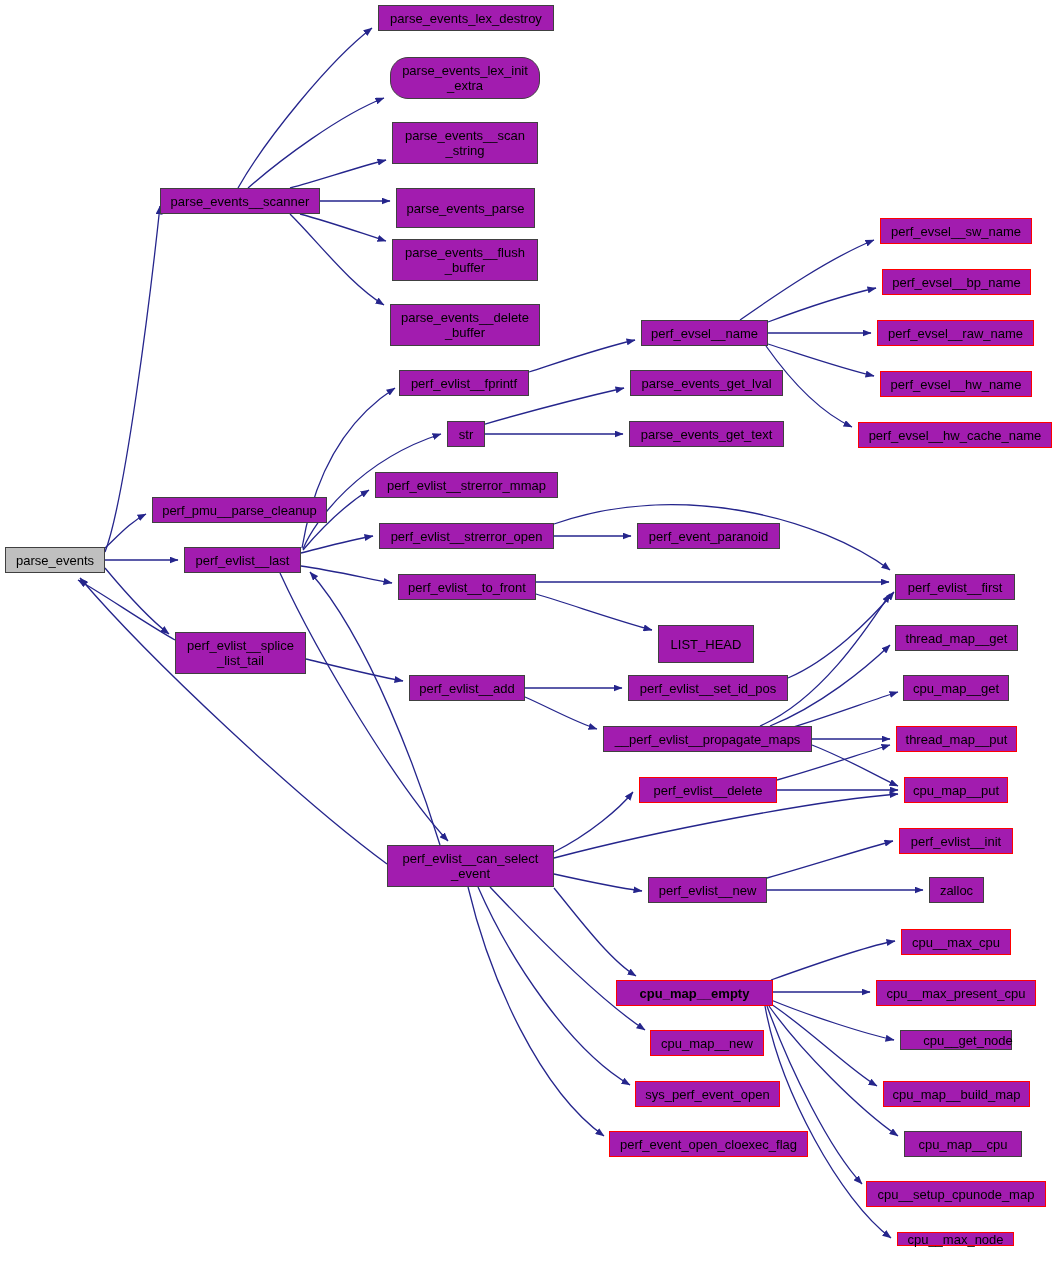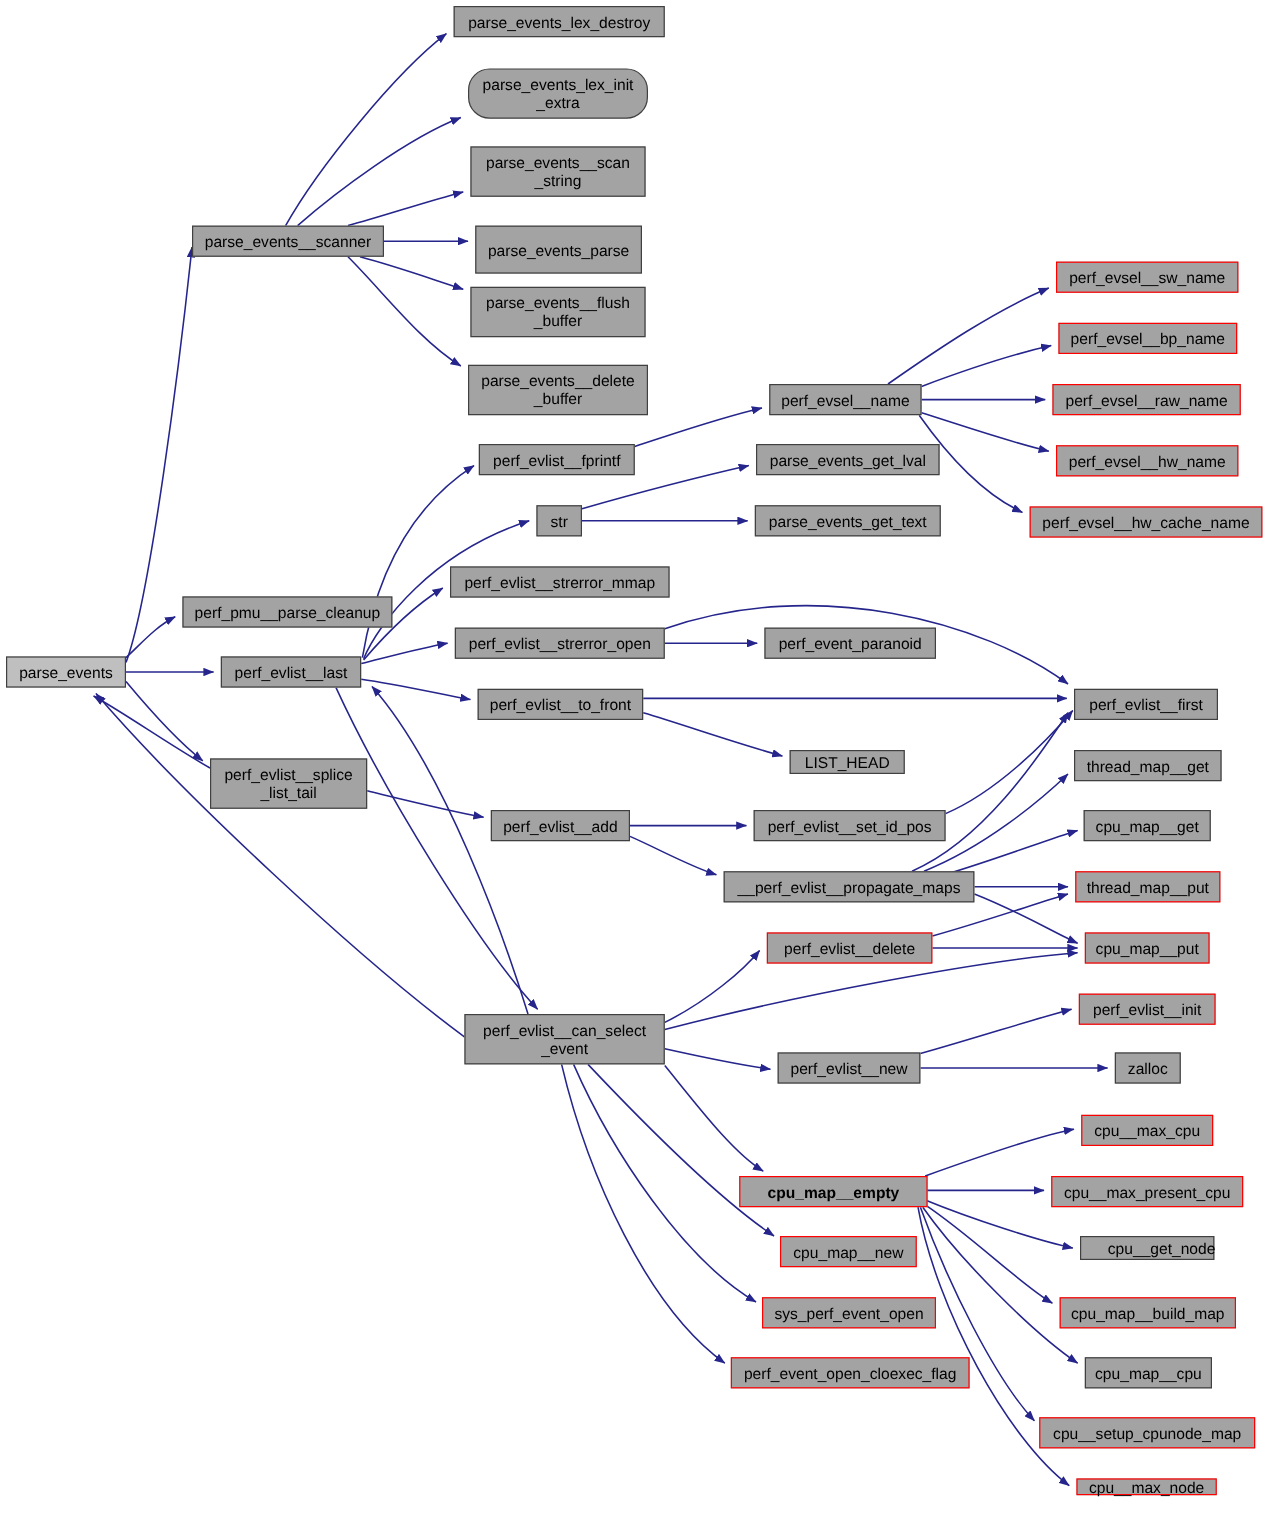--- a/index.html
+++ b/index.html
@@ -1,20 +1,20 @@
 <!DOCTYPE html>
 <html><head>
 <meta charset="utf-8">
 <style>
   html,body{margin:0;padding:0;background:#ffffff;}
   body{font-family:"Liberation Sans",sans-serif;}
   #canvas{position:relative;width:1059px;height:1264px;background:#ffffff;overflow:hidden;}
   #edges{position:absolute;left:0;top:0;width:1059px;height:1264px;}
   .node{position:absolute;box-sizing:border-box;display:flex;align-items:center;justify-content:center;
-        text-align:center;background:#a3a3a3;border:1px solid #404040;
+        text-align:center;background:#a21caf;border:1px solid #404040;
         font-family:"Liberation Sans",sans-serif;font-size:13px;color:#000000;line-height:15px;
         white-space:pre-line;letter-spacing:0px;}
   .node.red{border-color:#ff0000;}
   .node.root{background:#bfbfbf;border-color:#404040;}
 </style>
 </head>
 <body>
 
 <div id="canvas">
   <svg id="edges" viewBox="0 0 1059 1264">
@@ -107,21 +107,21 @@
       <div class="node" style="left: 630px; top: 370px; width: 153px; height: 26px;">parse_events_get_lval</div>
       <div class="node" style="left: 447px; top: 421px; width: 38px; height: 26px;">str</div>
       <div class="node" style="left: 629px; top: 421px; width: 155px; height: 26px;">parse_events_get_text</div>
       <div class="node" style="left: 152px; top: 497px; width: 175px; height: 26px;">perf_pmu__parse_cleanup</div>
       <div class="node" style="left: 375px; top: 472px; width: 183px; height: 26px;">perf_evlist__strerror_mmap</div>
       <div class="node" style="left: 379px; top: 523px; width: 175px; height: 26px;">perf_evlist__strerror_open</div>
       <div class="node" style="left: 637px; top: 523px; width: 143px; height: 26px;">perf_event_paranoid</div>
       <div class="node" style="left: 184px; top: 547px; width: 117px; height: 26px;">perf_evlist__last</div>
       <div class="node" style="left: 398px; top: 574px; width: 138px; height: 26px;">perf_evlist__to_front</div>
       <div class="node" style="left: 895px; top: 574px; width: 120px; height: 26px;">perf_evlist__first</div>
-      <div class="node" style="left: 658px; top: 625px; width: 96px; height: 20px;">LIST_HEAD</div>
+      <div class="node" style="left: 658px; top: 625px; width: 96px; height: 38px;">LIST_HEAD</div>
       <div class="node" style="left: 895px; top: 625px; width: 123px; height: 26px;">thread_map__get</div>
       <div class="node" style="left: 175px; top: 632px; width: 131px; height: 42px;">perf_evlist__splice
 _list_tail</div>
       <div class="node" style="left: 409px; top: 675px; width: 116px; height: 26px;">perf_evlist__add</div>
       <div class="node" style="left: 628px; top: 675px; width: 160px; height: 26px;">perf_evlist__set_id_pos</div>
       <div class="node" style="left: 903px; top: 675px; width: 106px; height: 26px;">cpu_map__get</div>
       <div class="node" style="left: 603px; top: 726px; width: 209px; height: 26px;">__perf_evlist__propagate_maps</div>
       <div class="node red" style="left: 896px; top: 726px; width: 121px; height: 26px;">thread_map__put</div>
       <div class="node red" style="left: 639px; top: 777px; width: 138px; height: 26px;">perf_evlist__delete</div>
       <div class="node red" style="left: 904px; top: 777px; width: 104px; height: 26px;">cpu_map__put</div>
@@ -130,18 +130,18 @@
 _event</div>
       <div class="node" style="left: 648px; top: 877px; width: 119px; height: 26px;">perf_evlist__new</div>
       <div class="node" style="left: 929px; top: 877px; width: 55px; height: 26px;">zalloc</div>
       <div class="node red" style="left: 901px; top: 929px; width: 110px; height: 26px;">cpu__max_cpu</div>
       <div class="node red" style="left: 616px; top: 980px; width: 157px; height: 26px; font-weight: bold;">cpu_map__empty</div>
       <div class="node red" style="left: 876px; top: 980px; width: 160px; height: 26px; text-align: center;">cpu__max_present_cpu</div>
       <div class="node" style="left: 900px; top: 1030px; width: 112px; height: 20px; padding-left: 24px;">cpu__get_node</div>
       <div class="node red" style="left: 650px; top: 1030px; width: 114px; height: 26px;">cpu_map__new</div>
       <div class="node red" style="left: 883px; top: 1081px; width: 147px; height: 26px;">cpu_map__build_map</div>
       <div class="node red" style="left: 635px; top: 1081px; width: 145px; height: 26px;">sys_perf_event_open</div>
-      <div class="node" style="left: 904px; top: 1131px; width: 106px; height: 26px;">cpu_map__cpu</div>
+      <div class="node" style="left: 904px; top: 1131px; width: 118px; height: 26px;">cpu_map__cpu</div>
       <div class="node red" style="left: 609px; top: 1131px; width: 199px; height: 26px;">perf_event_open_cloexec_flag</div>
       <div class="node red" style="left: 866px; top: 1181px; width: 180px; height: 26px;">cpu__setup_cpunode_map</div>
       <div class="node red" style="left: 897px; top: 1232px; width: 117px; height: 14px;">cpu__max_node</div>
     </div>
 </div>
 
 </body></html>

